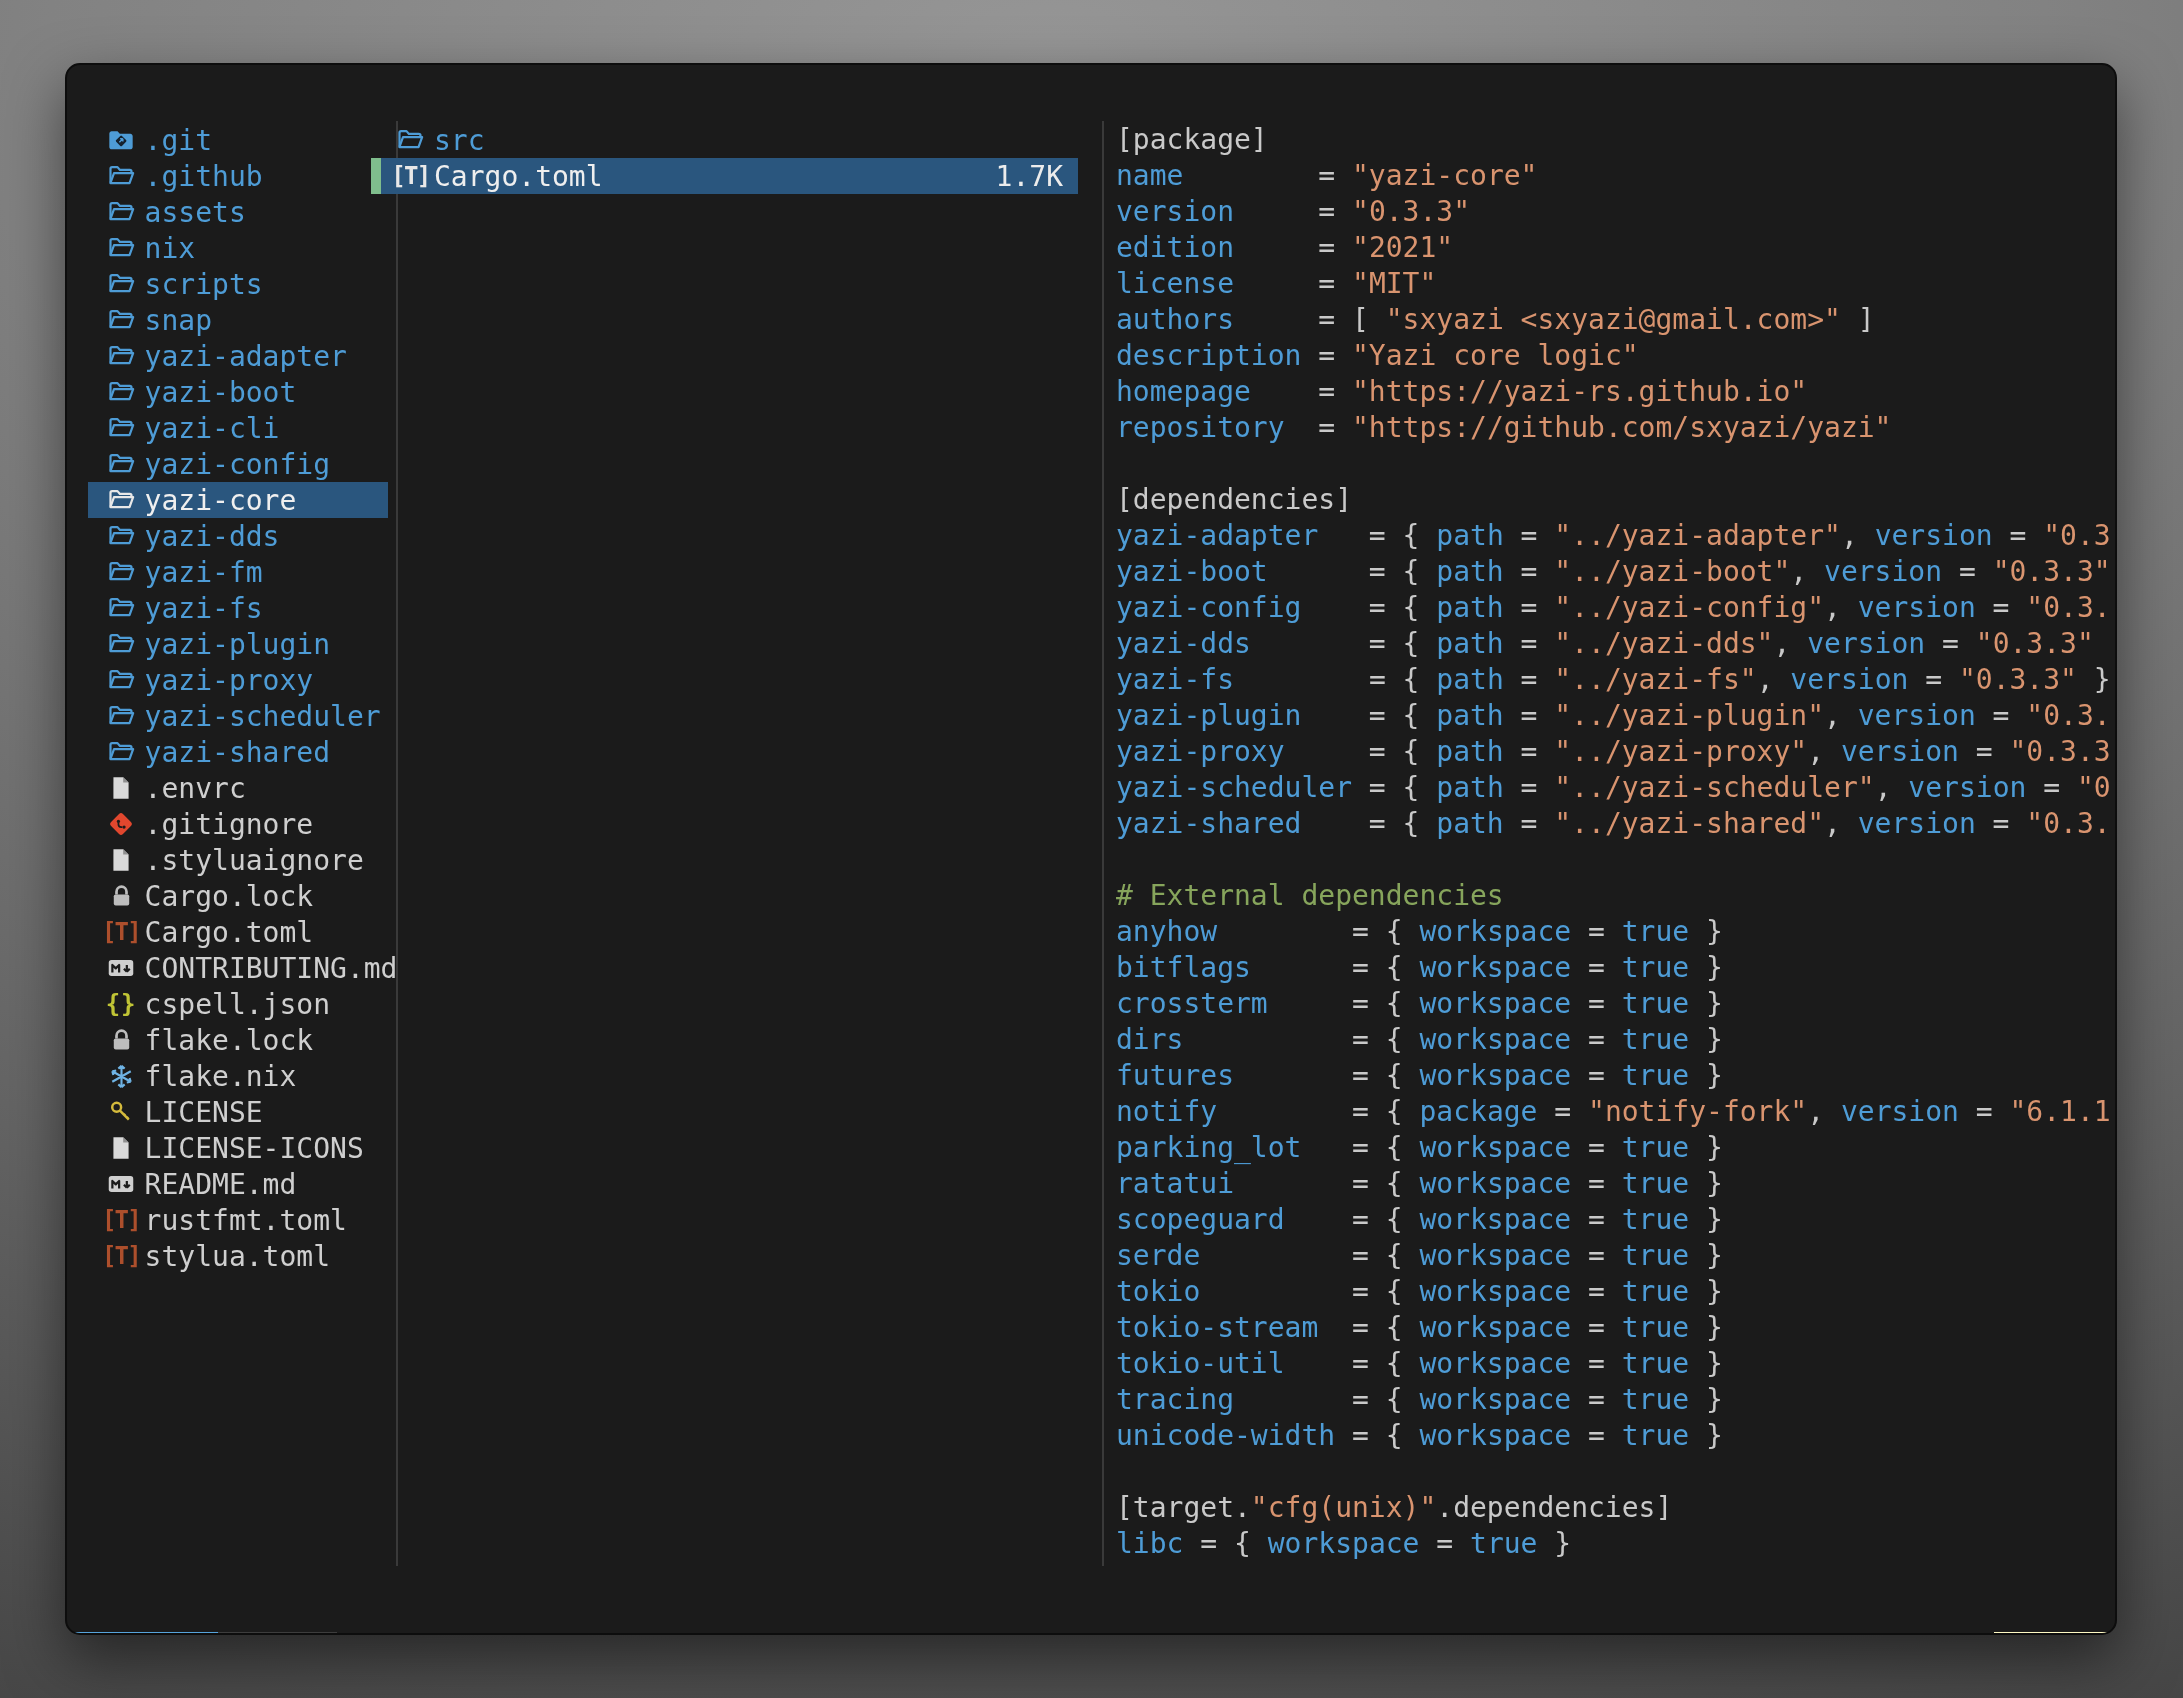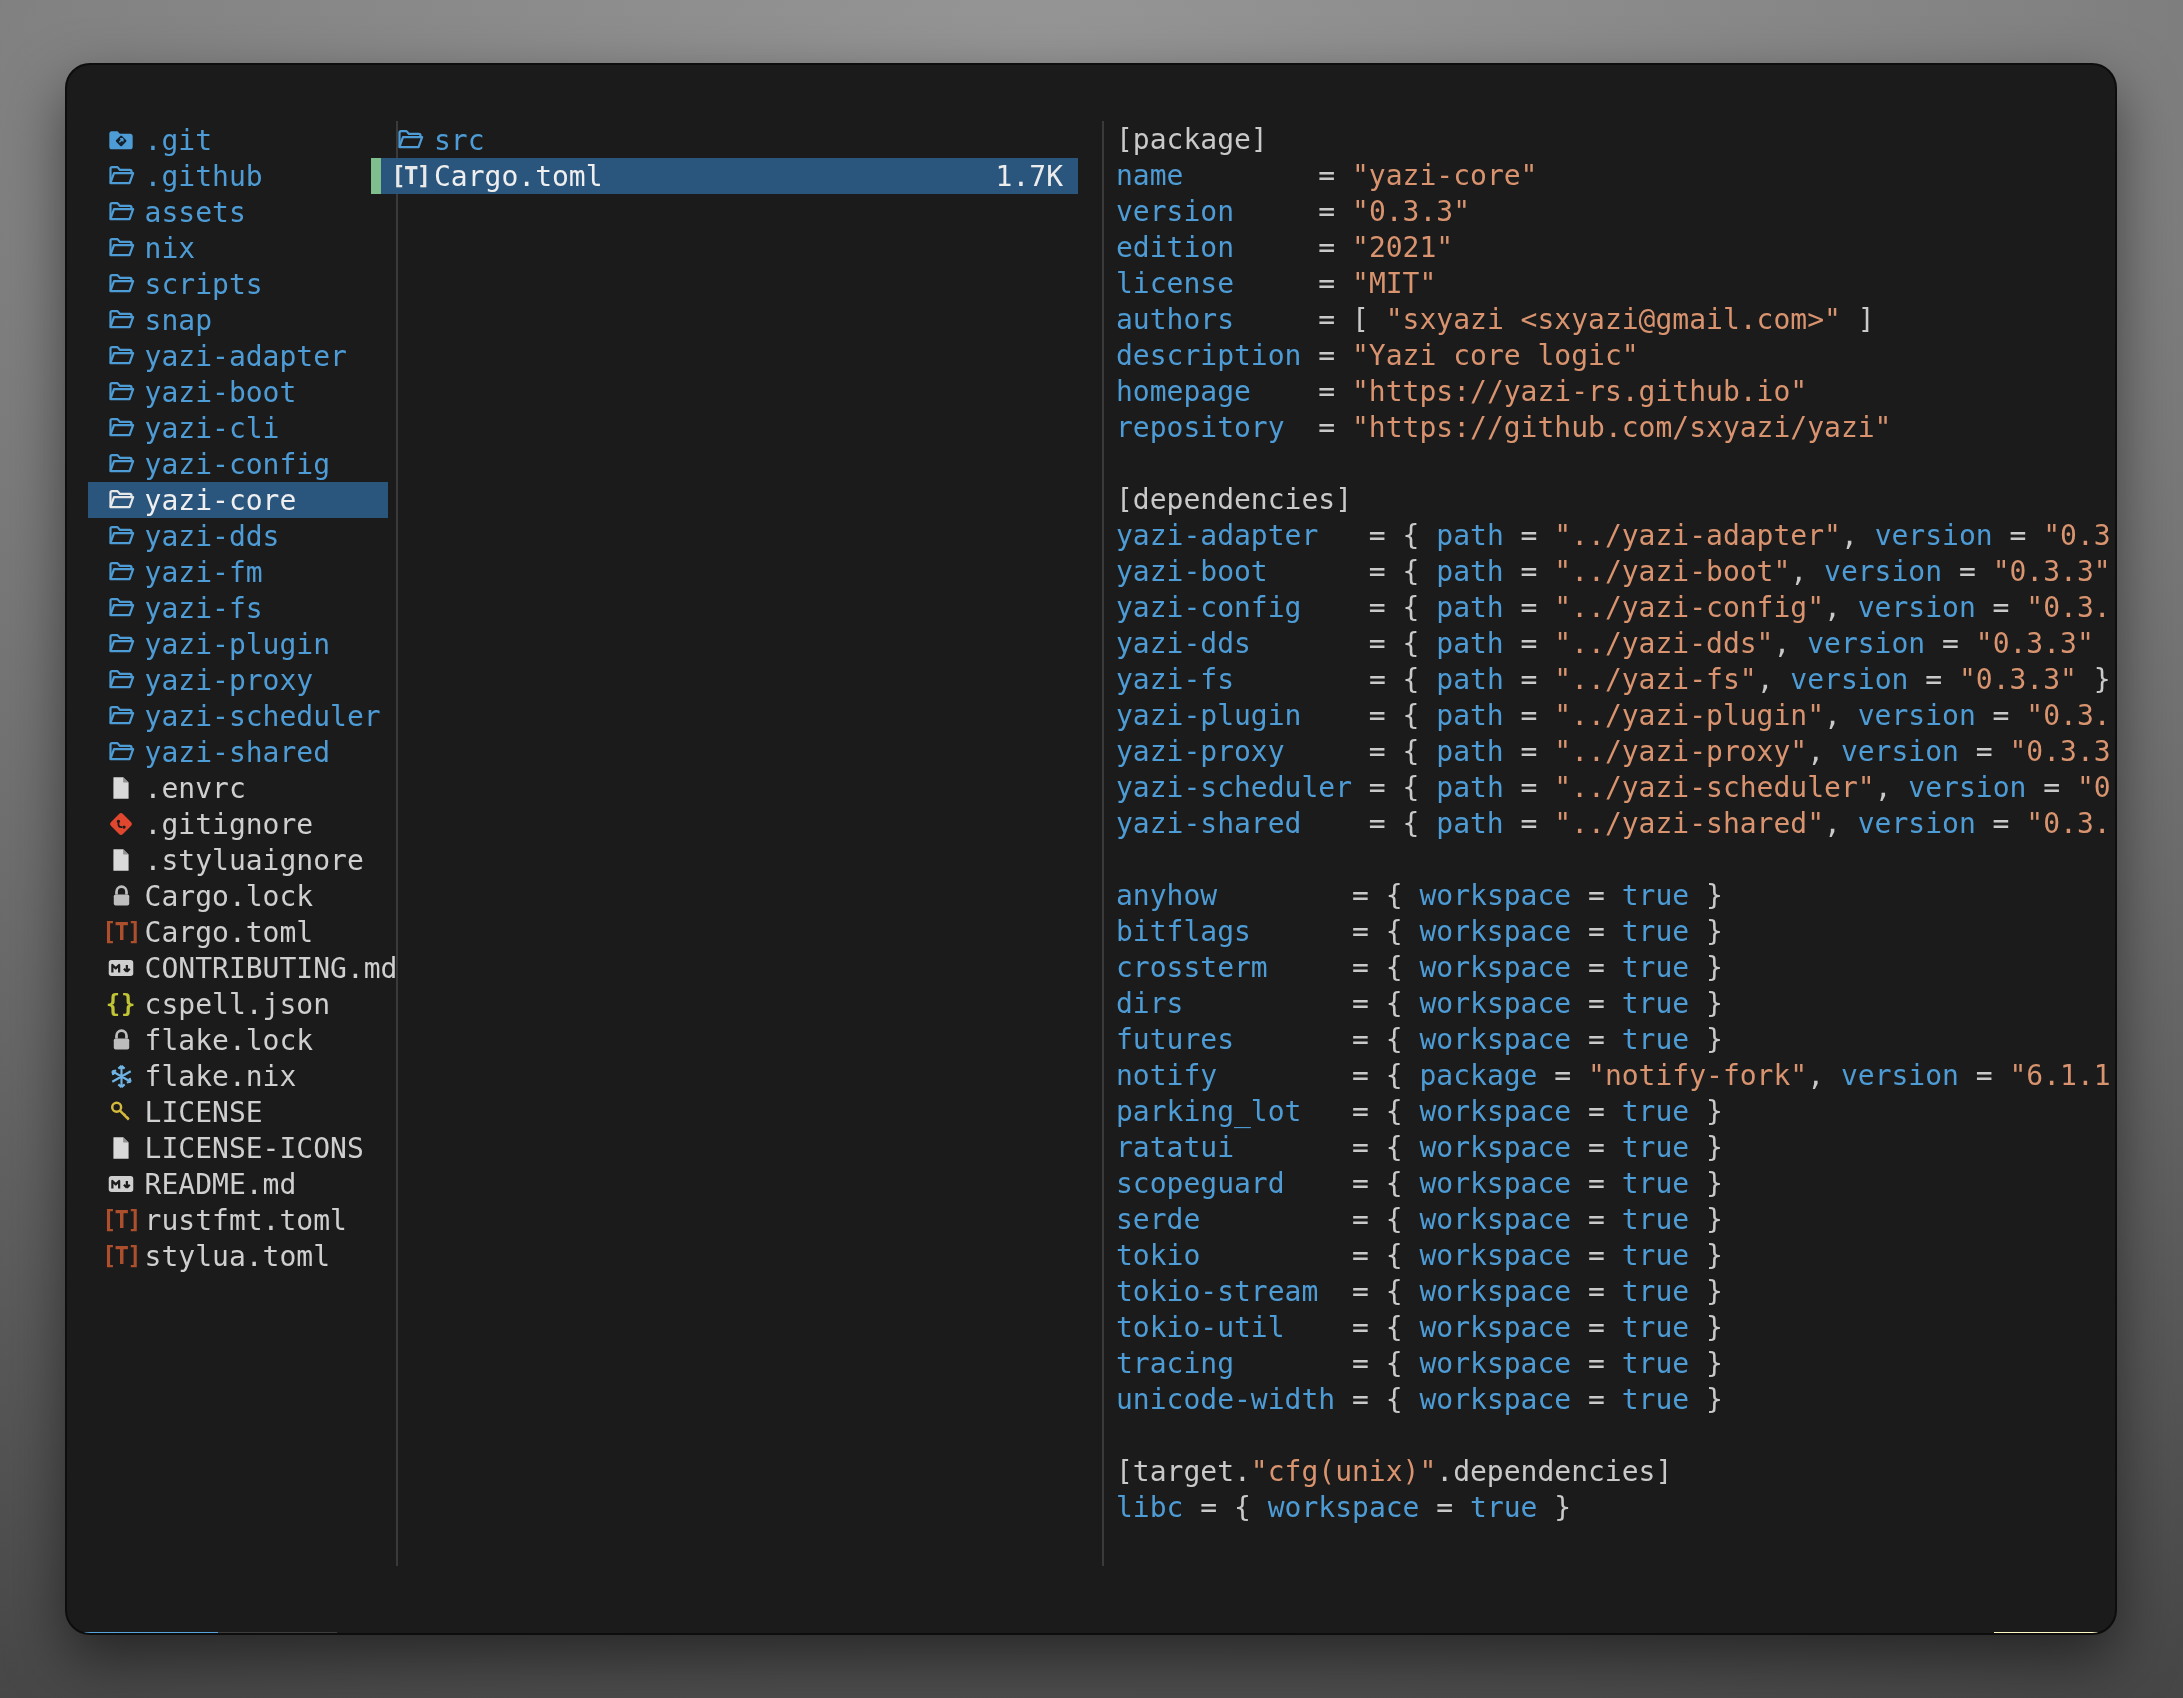--- a/index.html
+++ b/index.html
@@ -3,21 +3,21 @@
 <meta charset="utf-8">
 <style>
   html,body{margin:0;padding:0;}
   body{
     width:2183px;height:1698px;overflow:hidden;
     background:radial-gradient(135% 105% at 48% 4%, #969696 0%, #828282 34%, #646464 68%, #454545 100%);
     font-family:"DejaVu Sans Mono", monospace;
   }
   .window{
     position:absolute;left:65px;top:63px;width:2052px;height:1572px;
-    background:#1B1B1B;border-radius:25px;border:2.5px solid #0d0d0d;
+    background:#1B1B1B;border-radius:15px;border:2.5px solid #0d0d0d;
     box-shadow:0 23.5px 59px rgba(0,0,0,.5);
     overflow:hidden;box-sizing:border-box;
   }
   .sep{position:absolute;top:56px;width:1.7px;height:1445px;background:#3A3A3A;}
   #sep1{left:329px;} #sep2{left:1035px;}
 
   .pane{position:absolute;top:57px;font-size:28px;}
   .row{height:36px;display:flex;align-items:center;box-sizing:border-box;}
   .icon{width:32px;height:32px;display:flex;align-items:center;justify-content:center;margin-right:7.6px;flex:none;}
   .icon svg{display:block;}
@@ -391,20 +391,21 @@
       <div class="pline"><span class="b">yazi-adapter</span><span class="w">   = { </span><span class="b">path</span><span class="w"> = </span><span class="s">"../yazi-adapter"</span><span class="w">, </span><span class="b">version</span><span class="w"> = </span><span class="s">"0.3</span></div>
       <div class="pline"><span class="b">yazi-boot</span><span class="w">      = { </span><span class="b">path</span><span class="w"> = </span><span class="s">"../yazi-boot"</span><span class="w">, </span><span class="b">version</span><span class="w"> = </span><span class="s">"0.3.3"</span></div>
       <div class="pline"><span class="b">yazi-config</span><span class="w">    = { </span><span class="b">path</span><span class="w"> = </span><span class="s">"../yazi-config"</span><span class="w">, </span><span class="b">version</span><span class="w"> = </span><span class="s">"0.3.</span></div>
       <div class="pline"><span class="b">yazi-dds</span><span class="w">       = { </span><span class="b">path</span><span class="w"> = </span><span class="s">"../yazi-dds"</span><span class="w">, </span><span class="b">version</span><span class="w"> = </span><span class="s">"0.3.3"</span></div>
       <div class="pline"><span class="b">yazi-fs</span><span class="w">        = { </span><span class="b">path</span><span class="w"> = </span><span class="s">"../yazi-fs"</span><span class="w">, </span><span class="b">version</span><span class="w"> = </span><span class="s">"0.3.3"</span><span class="w"> }</span></div>
       <div class="pline"><span class="b">yazi-plugin</span><span class="w">    = { </span><span class="b">path</span><span class="w"> = </span><span class="s">"../yazi-plugin"</span><span class="w">, </span><span class="b">version</span><span class="w"> = </span><span class="s">"0.3.</span></div>
       <div class="pline"><span class="b">yazi-proxy</span><span class="w">     = { </span><span class="b">path</span><span class="w"> = </span><span class="s">"../yazi-proxy"</span><span class="w">, </span><span class="b">version</span><span class="w"> = </span><span class="s">"0.3.3</span></div>
       <div class="pline"><span class="b">yazi-scheduler</span><span class="w"> = { </span><span class="b">path</span><span class="w"> = </span><span class="s">"../yazi-scheduler"</span><span class="w">, </span><span class="b">version</span><span class="w"> = </span><span class="s">"0</span></div>
       <div class="pline"><span class="b">yazi-shared</span><span class="w">    = { </span><span class="b">path</span><span class="w"> = </span><span class="s">"../yazi-shared"</span><span class="w">, </span><span class="b">version</span><span class="w"> = </span><span class="s">"0.3.</span></div>
       <div class="pline"></div>
+      <div class="pline"><span class="g"># External dependencies</span></div>
       <div class="pline"><span class="b">anyhow</span><span class="w">        = { </span><span class="b">workspace</span><span class="w"> = </span><span class="b">true</span><span class="w"> }</span></div>
       <div class="pline"><span class="b">bitflags</span><span class="w">      = { </span><span class="b">workspace</span><span class="w"> = </span><span class="b">true</span><span class="w"> }</span></div>
       <div class="pline"><span class="b">crossterm</span><span class="w">     = { </span><span class="b">workspace</span><span class="w"> = </span><span class="b">true</span><span class="w"> }</span></div>
       <div class="pline"><span class="b">dirs</span><span class="w">          = { </span><span class="b">workspace</span><span class="w"> = </span><span class="b">true</span><span class="w"> }</span></div>
       <div class="pline"><span class="b">futures</span><span class="w">       = { </span><span class="b">workspace</span><span class="w"> = </span><span class="b">true</span><span class="w"> }</span></div>
       <div class="pline"><span class="b">notify</span><span class="w">        = { </span><span class="b">package</span><span class="w"> = </span><span class="s">"notify-fork"</span><span class="w">, </span><span class="b">version</span><span class="w"> = </span><span class="s">"6.1.1</span></div>
       <div class="pline"><span class="b">parking_lot</span><span class="w">   = { </span><span class="b">workspace</span><span class="w"> = </span><span class="b">true</span><span class="w"> }</span></div>
       <div class="pline"><span class="b">ratatui</span><span class="w">       = { </span><span class="b">workspace</span><span class="w"> = </span><span class="b">true</span><span class="w"> }</span></div>
       <div class="pline"><span class="b">scopeguard</span><span class="w">    = { </span><span class="b">workspace</span><span class="w"> = </span><span class="b">true</span><span class="w"> }</span></div>
       <div class="pline"><span class="b">serde</span><span class="w">         = { </span><span class="b">workspace</span><span class="w"> = </span><span class="b">true</span><span class="w"> }</span></div>

